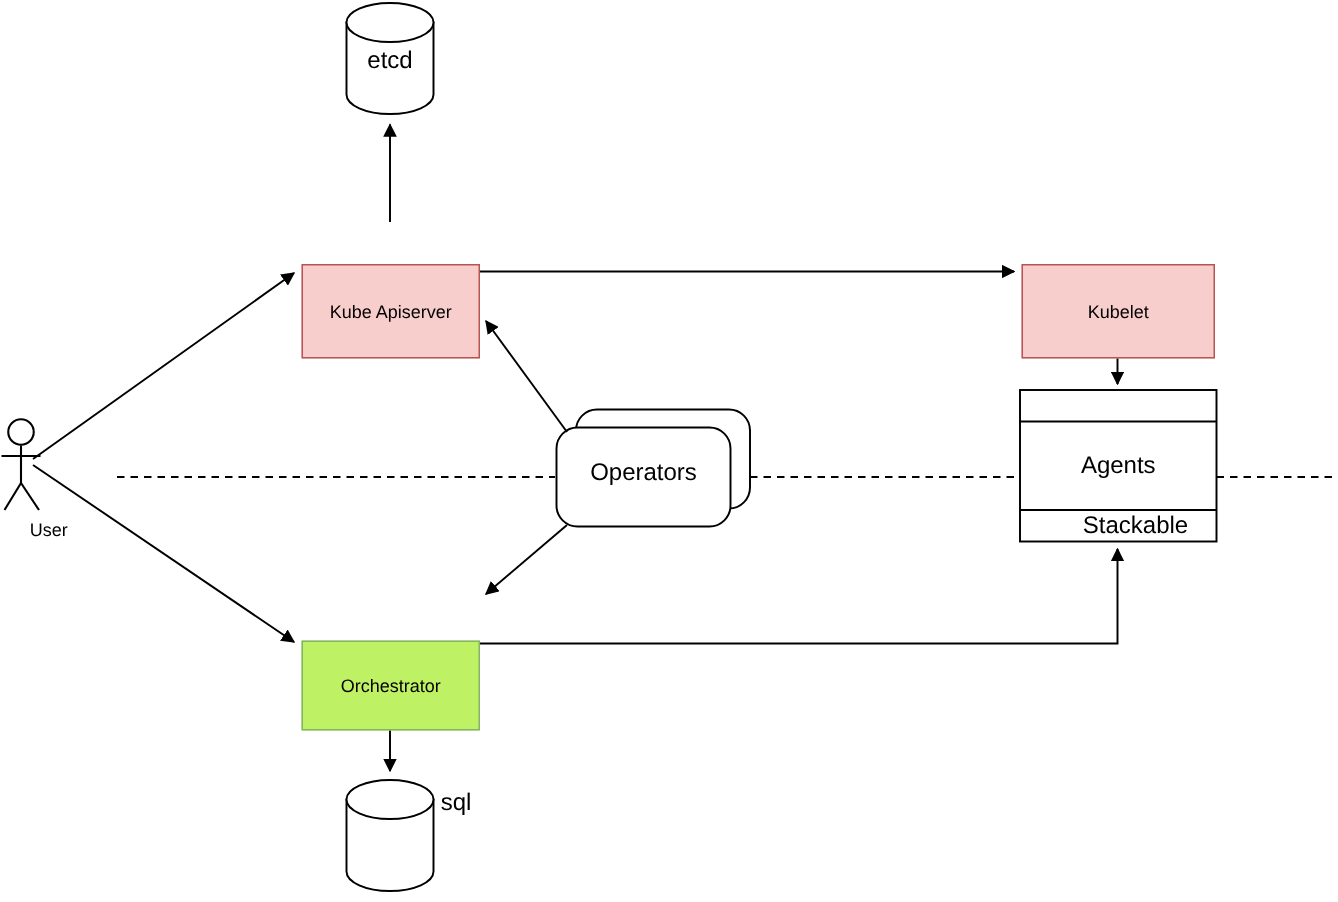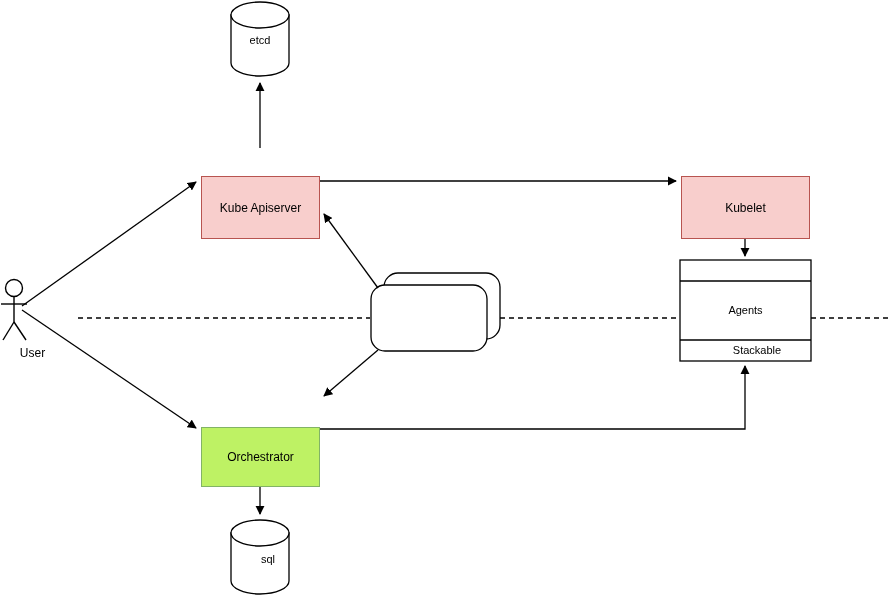--- a/index.html
+++ b/index.html
@@ -25,21 +25,21 @@
     width: 892px;
     height: 601px;
   }
   .node-label {
     position: absolute;
     display: flex;
     align-items: center;
     justify-content: center;
     text-align: center;
     color: #000000;
-    font-size: 11px;
+    font-size: 16px;
     font-family: "Liberation Sans", sans-serif;
     line-height: 1.2;
     pointer-events: none;
     white-space: nowrap;
   }
   .box {
     position: absolute;
     box-sizing: border-box;
     display: flex;
     align-items: center;
@@ -141,24 +141,27 @@
   </div>
 
   <div class="box box-green" style="left:201px; top:399px; width:119px; height:60px;">
     <span>Orchestrator</span>
   </div>
 
   <div class="node-label" style="left:231px; top:30px; width:58px; height:22px;">
     <span>etcd</span>
   </div>
 
-  <div class="node-label" style="left:231px; top:549px; width:74px; height:22px;">
+  <div class="node-label" style="left:231px; top:525px; width:74px; height:22px;padding-left:36px;">
     <span>sql</span>
   </div>
 
+  <div class="node-label" style="left:371px; top:305px; width:116px; height:22px;">
+    <span>Operators</span>
+  </div>
 
 
   <div class="node-label" style="left:681px; top:282px; width:129px; height:58px;">
     <span>Agents</span>
   </div>
 
   <div class="node-label" style="left:681px; top:341px; width:152px; height:20px;">
     <span>Stackable</span>
   </div>
 

